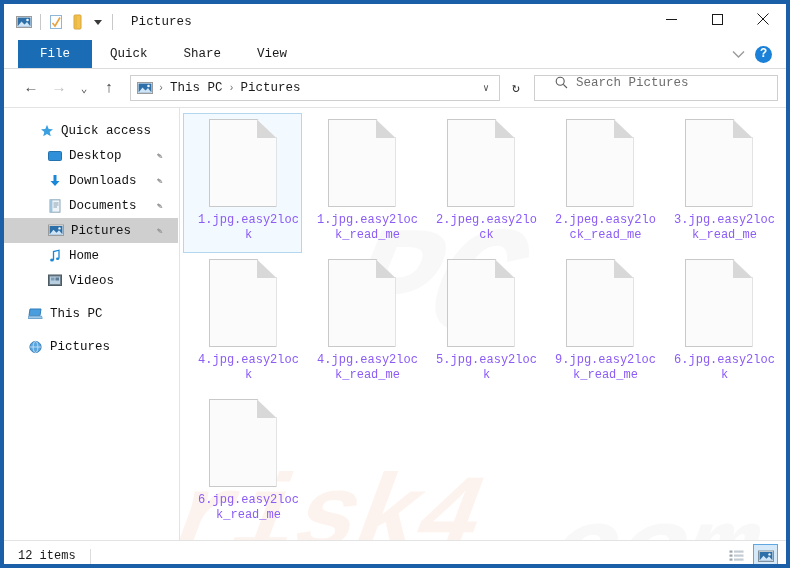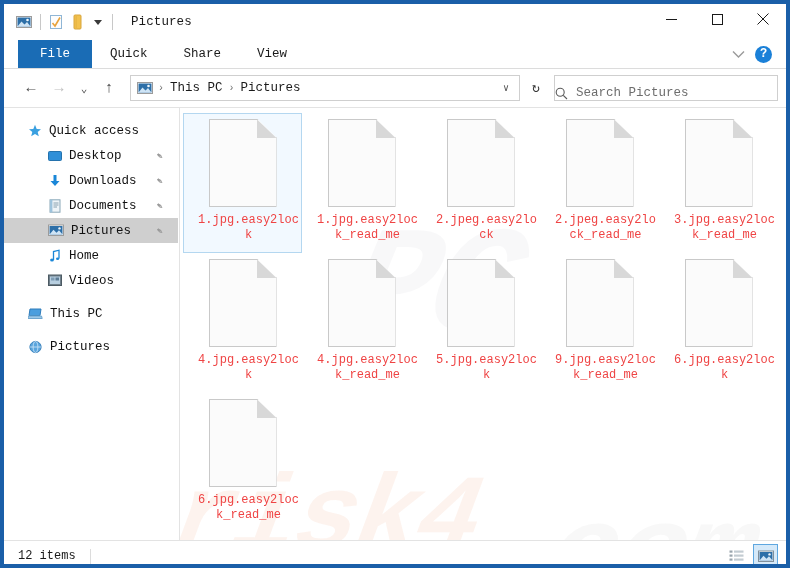--- a/index.html
+++ b/index.html
@@ -161,22 +161,22 @@
     display: flex; align-items: center; justify-content: center;
     font-size: 13px; color: #333; cursor: default;
     border: 1px solid transparent;
   }
   .searchbox {
     width: 222px;
     height: 24px;
     border: 1px solid #cfcfcf;
     border-left: 1px solid #cfcfcf;
     display: flex;
-    align-items: flex-end;
-    padding-left: 0;
+    align-items: flex-start;
+    padding-left: 20px;
     gap: 8px;
     margin-left: 2px;
   }
   .searchbox .ph {
     font-size: 12.5px;
     color: #6d6d6d;
   }
 
   
   .content {
@@ -190,21 +190,21 @@
     border-right: 1px solid #e3e3e3;
     padding-top: 10px;
     box-sizing: border-box;
     position: relative;
     z-index: 2;
   }
   .navitem {
     height: 25px;
     display: flex;
     align-items: center;
-    padding-left: 24px;
+    padding-left: 36px;
     gap: 7px;
     font-size: 12.5px;
     color: #111;
     cursor: default;
     position: relative;
     margin-right: 1px;
   }
   .navitem.indent { padding-left: 44px; }
   .navitem.root { padding-left: 24px; margin-top: 8px; }
   .navitem.selected { background: #cfcfcf; }
@@ -298,21 +298,21 @@
     top: 0;
     right: 0;
     width: 19px;
     height: 19px;
     background: #d8d8d8;
     clip-path: polygon(0 0, 100% 100%, 0 100%);
     border-right: 1px solid #c9c9c9;
   }
   .fname {
     font-size: 12px;
-    color: #ef4444;
+    color: #8b5cf6;
     text-align: center;
     line-height: 15px;
     width: 112px;
     word-break: break-all;
     padding: 0 2px;
     box-sizing: border-box;
     margin-left: 12px;
   }
 
   

